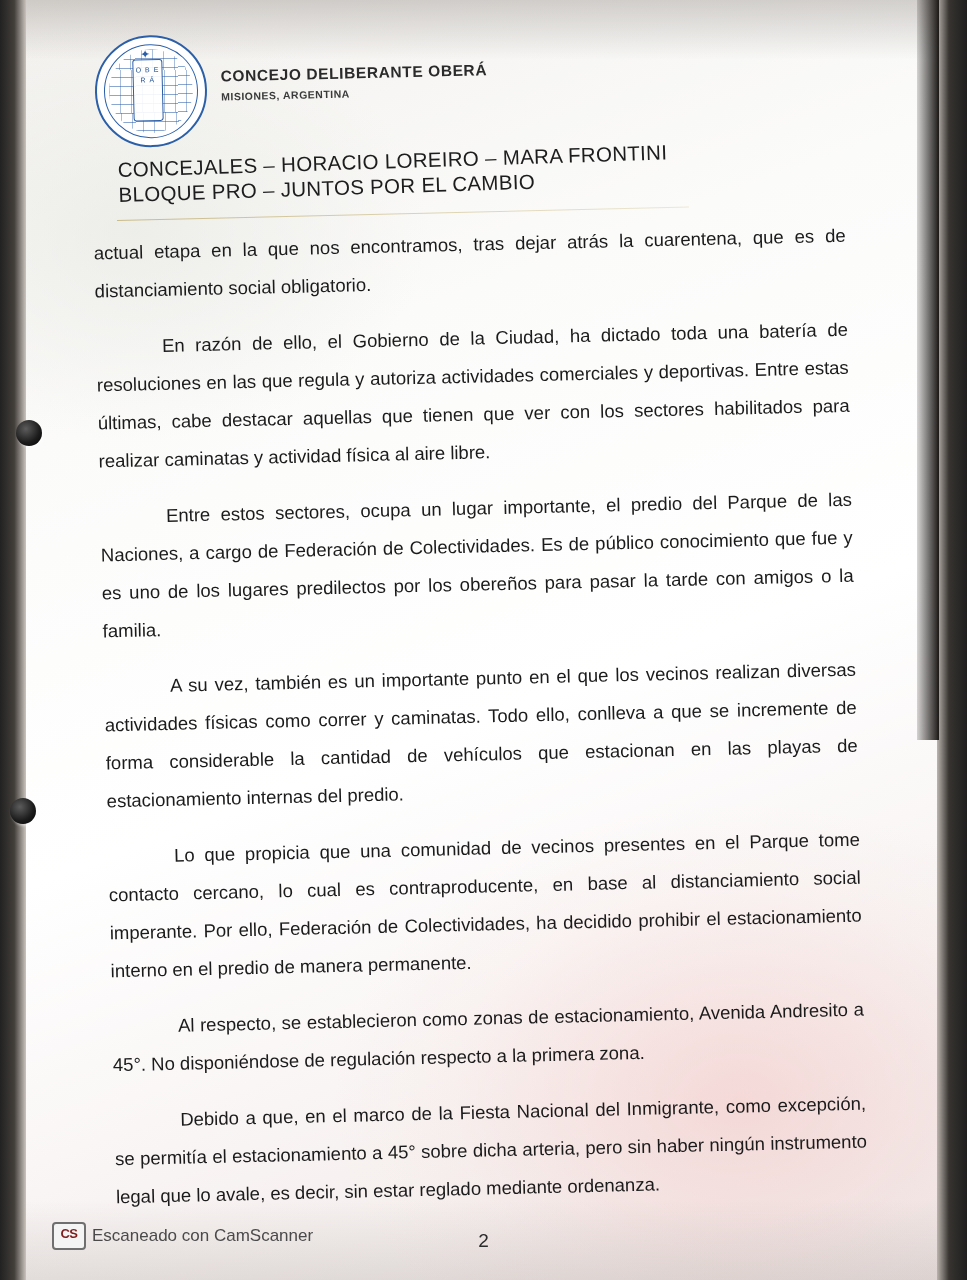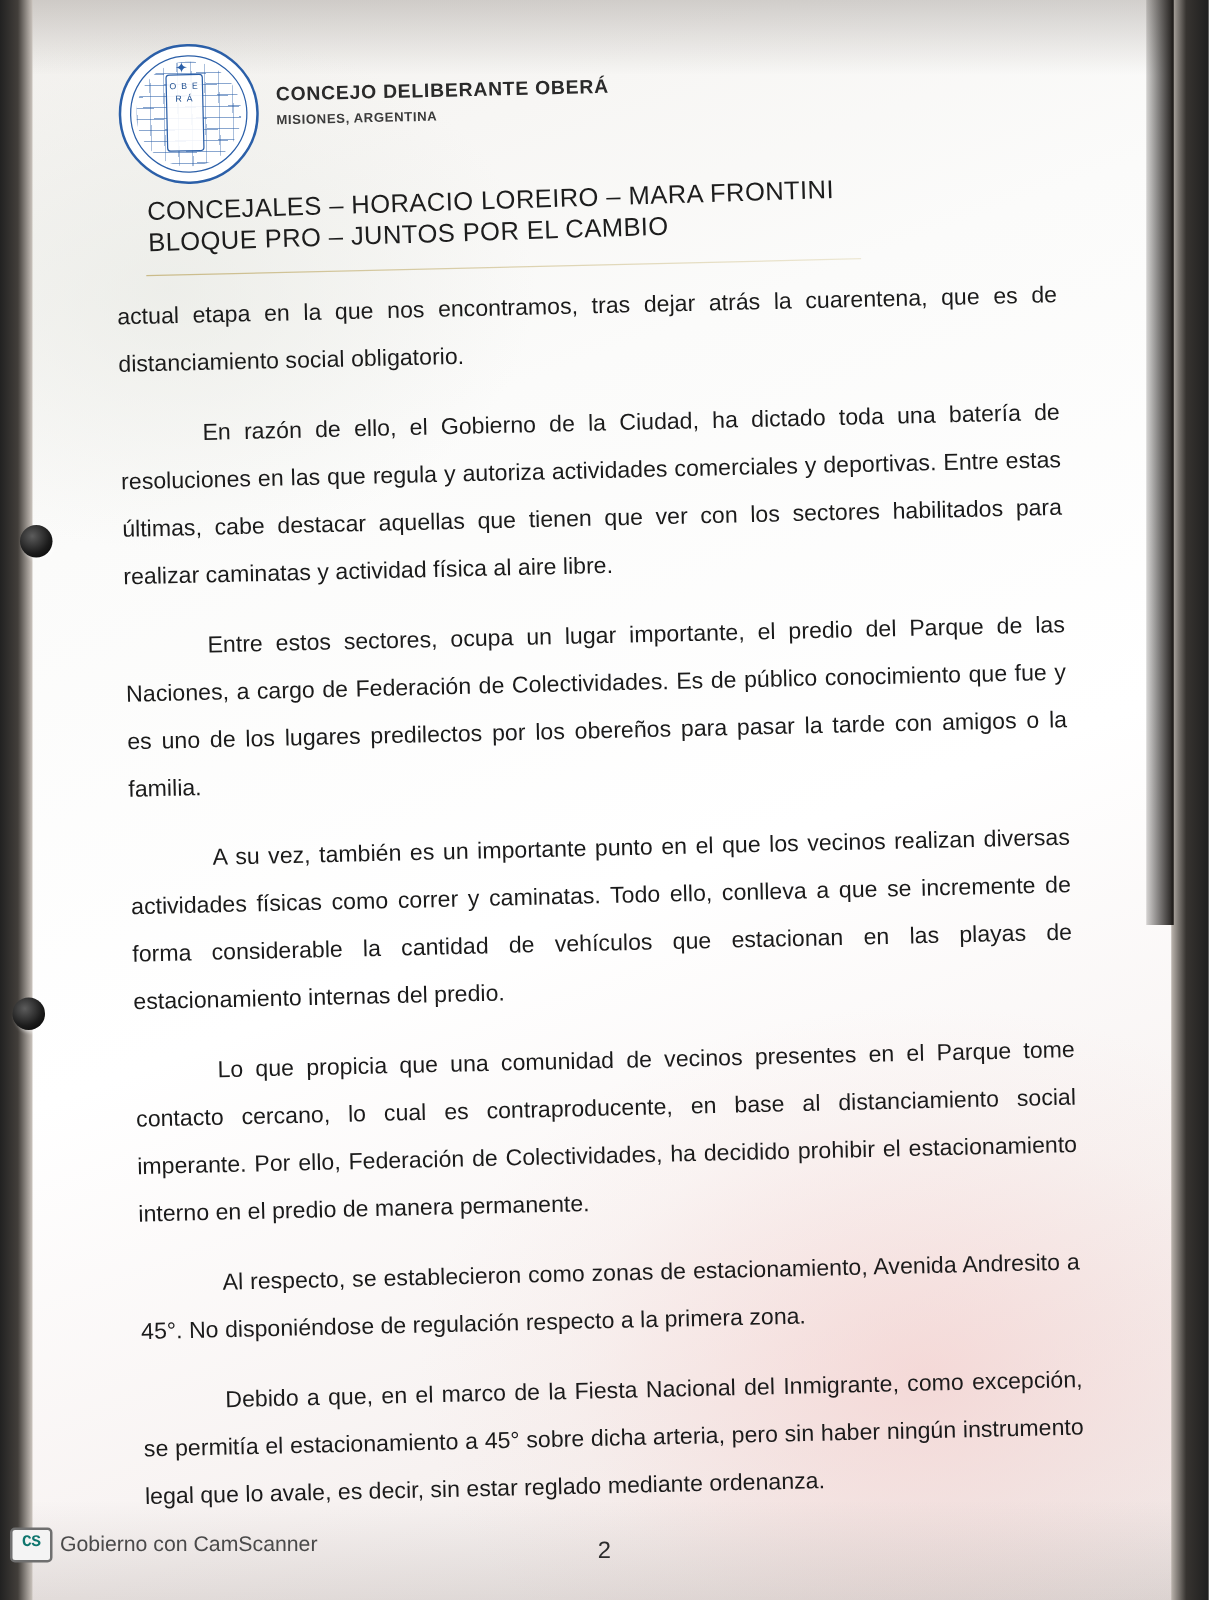--- a/index.html
+++ b/index.html
@@ -208,27 +208,28 @@
     display: flex;
     align-items: center;
     gap: 6px;
     z-index: 6;
   }
   .cs-logo {
     width: 30px; height: 24px;
     border: 2px solid #6f6f6f;
     border-radius: 4px;
     background: #f4f4f4;
-    color: #0f766e;
-    font-family: Liberation Mono, monospace;
+    color: #7f1d1d;
+    font-family: Liberation Sans, sans-serif;
     font-weight: bold;
     font-size: 13px;
     line-height: 20px;
     text-align: center;
     letter-spacing: -0.5px;
+    margin-left: 44px;
   }
   .cs-text {
     font-family: "Liberation Sans", sans-serif;
     font-size: 17px;
     color: #4a4a4a;
   }
   .page-number {
     position: absolute;
     left: 0; bottom: 28px;
     width: 967px;
@@ -283,18 +284,18 @@
 
   <div class="edge-left"></div>
   <div class="edge-right"></div>
   <div class="edge-right-2"></div>
 
   <div class="hole h1"></div>
   <div class="hole h2"></div>
 
   <div class="camscanner">
     <div class="cs-logo">CS</div>
-    <div class="cs-text">Gobierno con CamScanner</div>
+    <div class="cs-text">Escaneado con CamScanner</div>
   </div>
 
   <div class="page-number">2</div>
 
 </div>
 
 </body></html>

